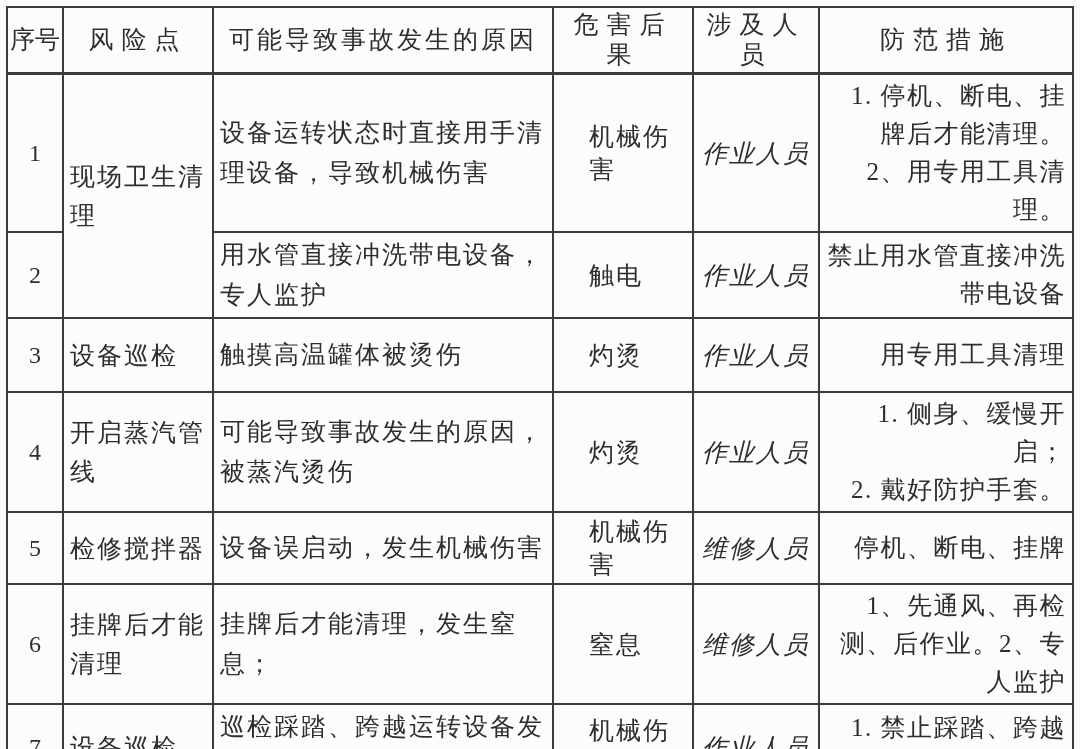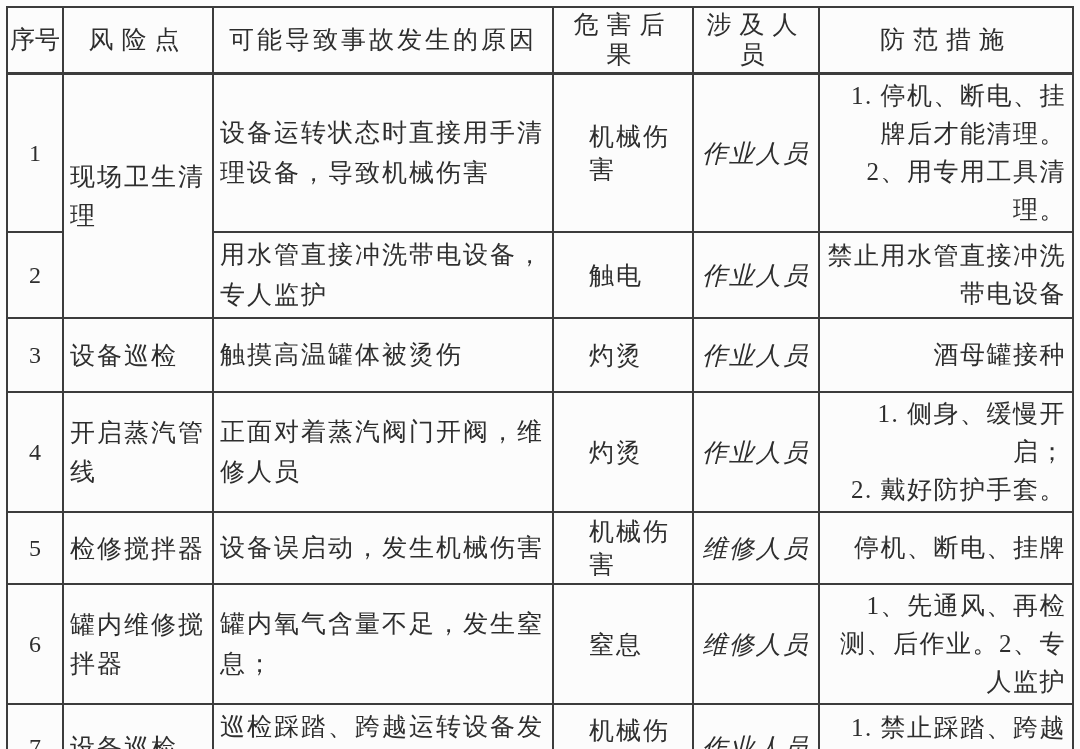--- a/index.html
+++ b/index.html
@@ -126,46 +126,46 @@
         <td class="c-person">作业人员</td>
         <td class="c-measure">禁止用水管直接冲洗带电设备</td>
       </tr>
 
       <tr class="r3">
         <td class="c-serial">3</td>
         <td class="c-risk">设备巡检</td>
         <td class="c-cause">触摸高温罐体被烫伤</td>
         <td class="c-conseq">灼烫</td>
         <td class="c-person">作业人员</td>
-        <td class="c-measure">酒母罐接种</td>
+        <td class="c-measure">用专用工具清理</td>
       </tr>
 
       <tr class="r4">
         <td class="c-serial">4</td>
         <td class="c-risk">开启蒸汽管线</td>
-        <td class="c-cause">正面对着蒸汽阀门开阀，维修人员</td>
+        <td class="c-cause">可能导致事故发生的原因，被蒸汽烫伤</td>
         <td class="c-conseq">灼烫</td>
         <td class="c-person">作业人员</td>
         <td class="c-measure">1. 侧身、缓慢开启；
 2. 戴好防护手套。</td>
       </tr>
 
       <tr class="r5">
         <td class="c-serial">5</td>
         <td class="c-risk">检修搅拌器</td>
         <td class="c-cause">设备误启动，发生机械伤害</td>
         <td class="c-conseq">机械伤害</td>
         <td class="c-person">维修人员</td>
         <td class="c-measure">停机、断电、挂牌</td>
       </tr>
 
       <tr class="r6">
         <td class="c-serial">6</td>
-        <td class="c-risk">罐内维修搅拌器</td>
-        <td class="c-cause">罐内氧气含量不足，发生窒息；</td>
+        <td class="c-risk">挂牌后才能清理</td>
+        <td class="c-cause">挂牌后才能清理，发生窒息；</td>
         <td class="c-conseq">窒息</td>
         <td class="c-person">维修人员</td>
         <td class="c-measure">1、先通风、再检测、后作业。2、专人监护</td>
       </tr>
 
       <tr class="r7">
         <td class="c-serial">7</td>
         <td class="c-risk">设备巡检</td>
         <td class="c-cause">巡检踩踏、跨越运转设备发生机械伤害。</td>
         <td class="c-conseq">机械伤害</td>

